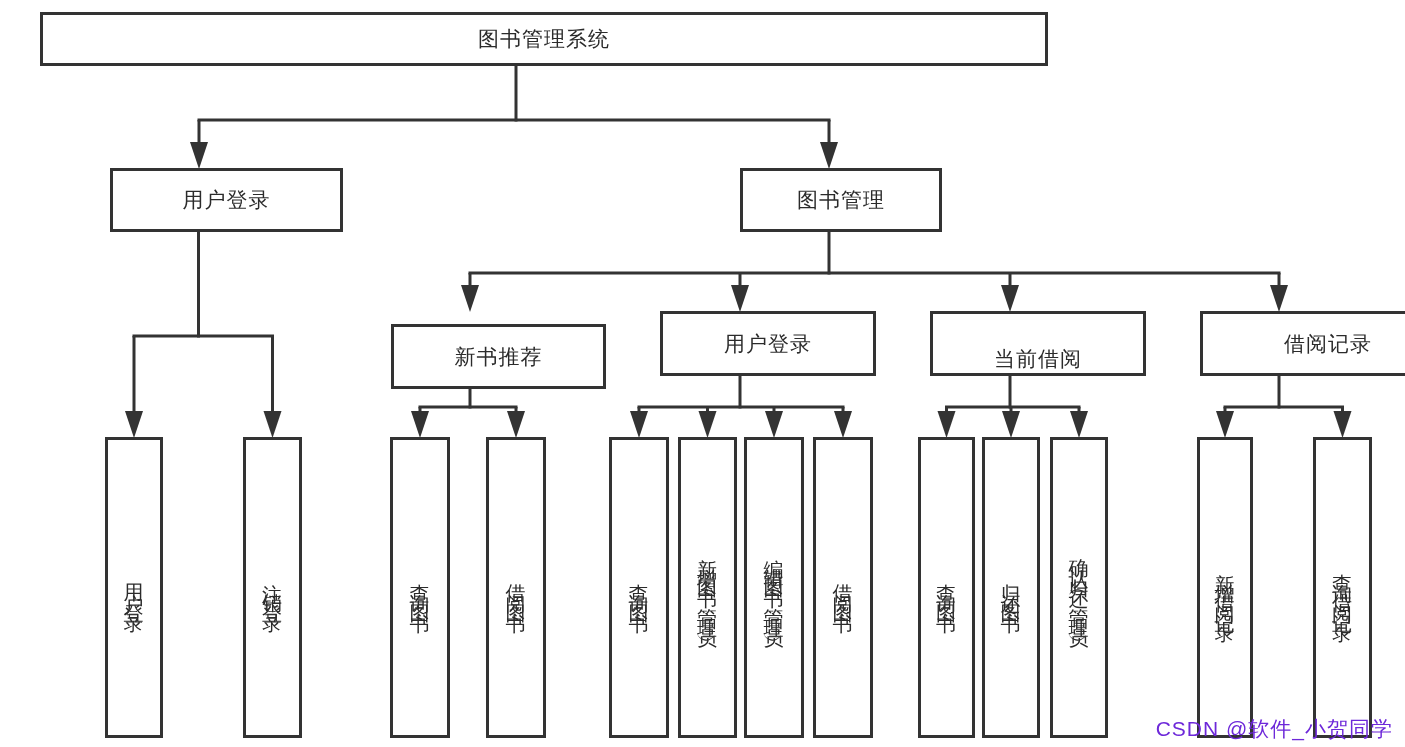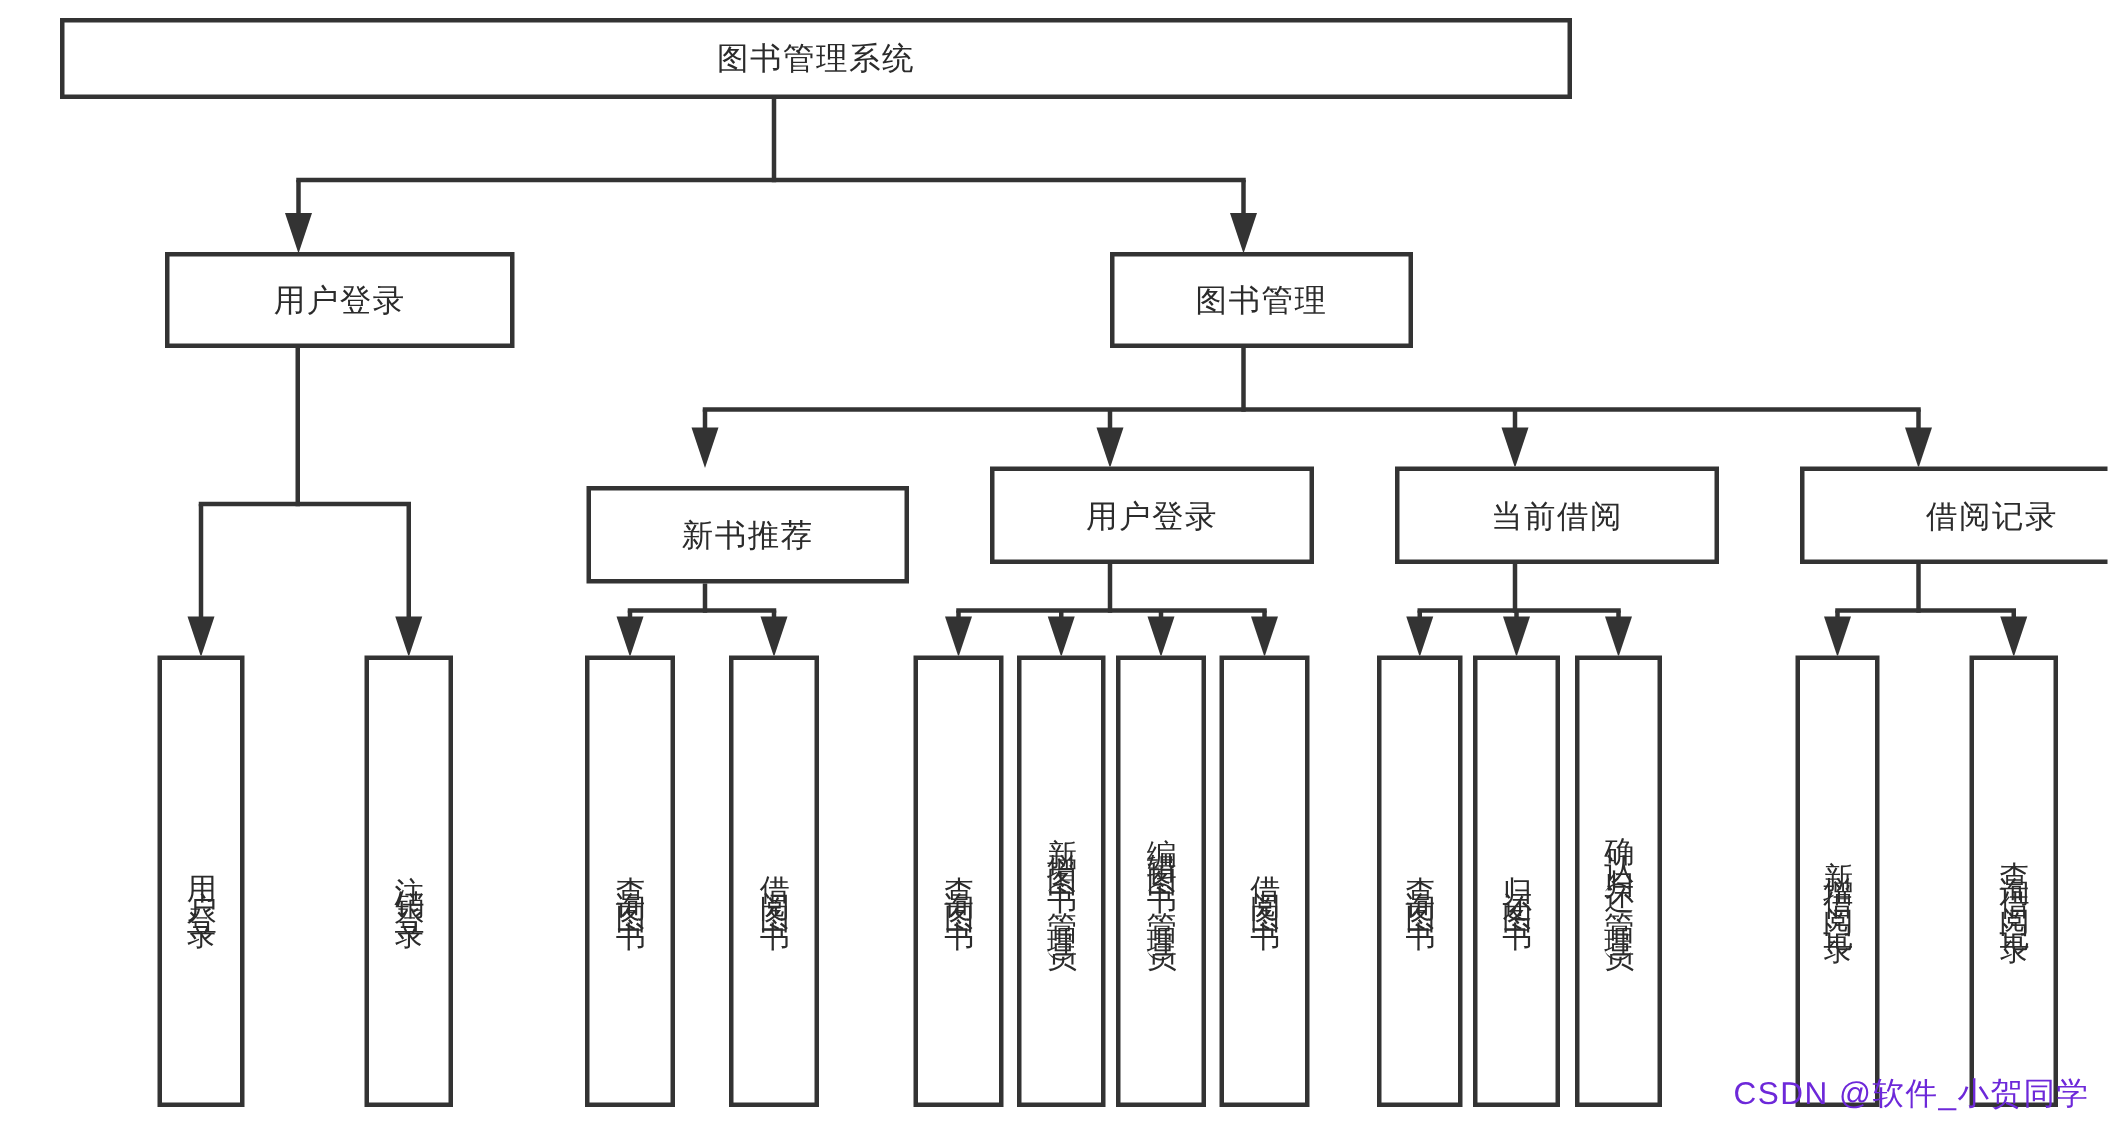--- a/index.html
+++ b/index.html
@@ -151,21 +151,21 @@
   <div class="hbox" style="left:712px; top:168px; width:202px; height:64px;">
     <span>图书管理</span>
   </div>
 
   <div class="hbox" style="left:363px; top:324px; width:215px; height:65px;">
     <span>新书推荐</span>
   </div>
   <div class="hbox" style="left:632px; top:311px; width:216px; height:65px;">
     <span>用户登录</span>
   </div>
-  <div class="hbox" style="left:902px; top:311px; width:216px; height:65px;">
+  <div class="hbox" style="left:902px; top:311px; width:216px; height:65px;align-items:flex-end;">
     <span>当前借阅</span>
   </div>
   <div class="hbox" style="left:1172px; top:311px; width:256px; height:65px;">
     <span>借阅记录</span>
   </div>
 
   <div class="vbox" style="left:105px; width:58px;">
     <span class="vlabel">用户登录</span>
   </div>
   <div class="vbox" style="left:243px; width:59px;">

